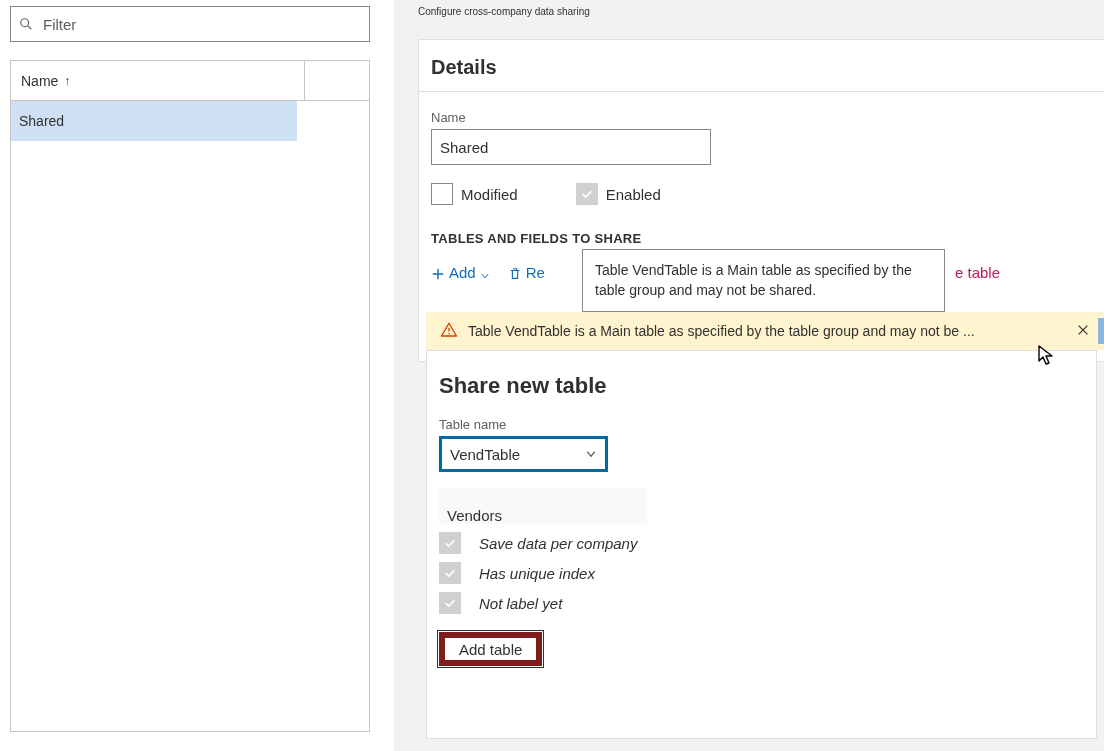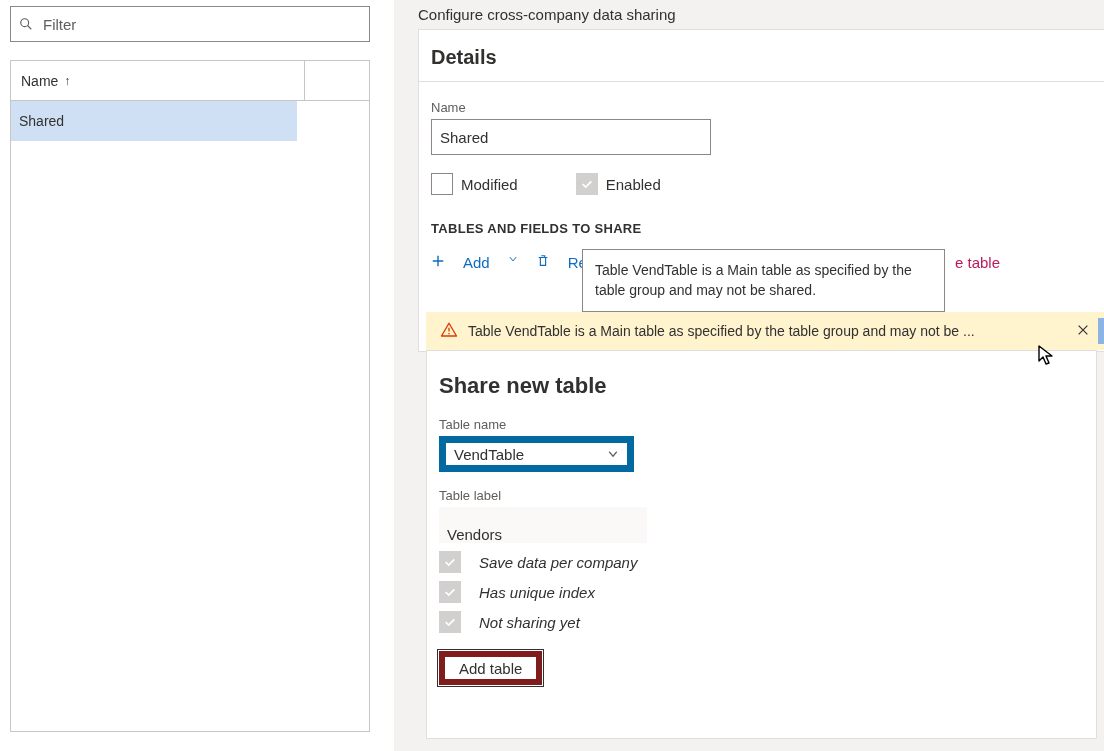--- a/index.html
+++ b/index.html
@@ -70,23 +70,23 @@
   .list-row.selected { background: #cfe0f4; width:286px; }
   .list-body { height: 630px; }
 
   
   .right-pane {
     flex: 1;
     padding: 0 0 0 24px;
     position: relative;
   }
   .page-title {
-    font-size: 15px;
+    font-size: 10px;
     color: #323130;
-    padding: 6px 0 6px 0;
+    padding: 6px 0 22px 0;
   }
   .details-card {
     background: #fff;
     border: 1px solid #e1dfdd;
     border-right: none;
     width: 100%;
   }
   .details-header {
     font-size: 20px;
     font-weight: 600;
@@ -144,22 +144,22 @@
   .cmd-bar {
     display: flex;
     gap: 18px;
     margin-top: 18px;
     align-items: center;
   }
   .cmd-link {
     color: #0f6cbd;
     font-size: 15px;
     display: flex;
-    align-items: flex-start;
-    gap: 18px;
+    align-items: flex-end;
+    gap: 4px;
     cursor: pointer;
   }
   .cmd-link.secondary { color:#323130; }
   .cmd-link .suffix-text { color:#be185d; }
 
   
   .warning-strip {
     position: absolute;
     left: 426px;
     right: 0;
@@ -186,23 +186,23 @@
     border: 1px solid #e1dfdd;
     padding: 22px 12px;
     z-index: 5;
   }
   .dialog-title {
     font-size: 22px;
     font-weight: 600;
     margin-bottom: 18px;
   }
   .combo {
-    width: 195px;
+    width: 169px;
     height: 36px;
-    border: 7px solid #0369a1;
+    border: 3px solid #0369a1;
     display: flex;
     align-items: center;
     justify-content: space-between;
     padding: 0 8px;
     font-size: 15px;
     cursor: pointer;
     background:#fff;
   }
   .readonly-field {
     width: 208px;
@@ -372,21 +372,20 @@
 
   <div class="field-label">Table name</div>
   <div class="combo">
     <span>VendTable</span>
     <svg width="12" height="12" viewBox="0 0 16 16">
         <path d="M3 5 L8 11 L13 5" fill="none" stroke="#605e5c" stroke-width="1.6"></path>
       </svg>
   </div>
 
   <div class="dlg-row">
-    <div class="field-label">Table label</div>
     <div class="readonly-field">
       <span>Vendors</span>
     </div>
   </div>
 
   <div class="dlg-check">
     <span class="chk-box disabled">
       <svg width="14" height="14" viewBox="0 0 16 16">
           <path d="M3 8 L6.5 11.5 L13 5" fill="none" stroke="#fff" stroke-width="2"></path>
         </svg>
@@ -400,21 +399,21 @@
         </svg>
     </span>
     <span>Has unique index</span>
   </div>
   <div class="dlg-check">
     <span class="chk-box disabled">
       <svg width="14" height="14" viewBox="0 0 16 16">
           <path d="M3 8 L6.5 11.5 L13 5" fill="none" stroke="#fff" stroke-width="2"></path>
         </svg>
     </span>
-    <span>Not sharing yet</span>
+    <span>Not label yet</span>
   </div>
 
   <button class="btn-outline">
     <span>Add table</span>
   </button>
 </div>
 
 <div class="cursor">
   <svg width="18" height="22" viewBox="0 0 18 22">
       <path d="M2 2 L2 17 L6 13 L9 20 L12 19 L9 12 L15 12 Z" fill="#fff" stroke="#000" stroke-width="1.4" stroke-linejoin="round"></path>

